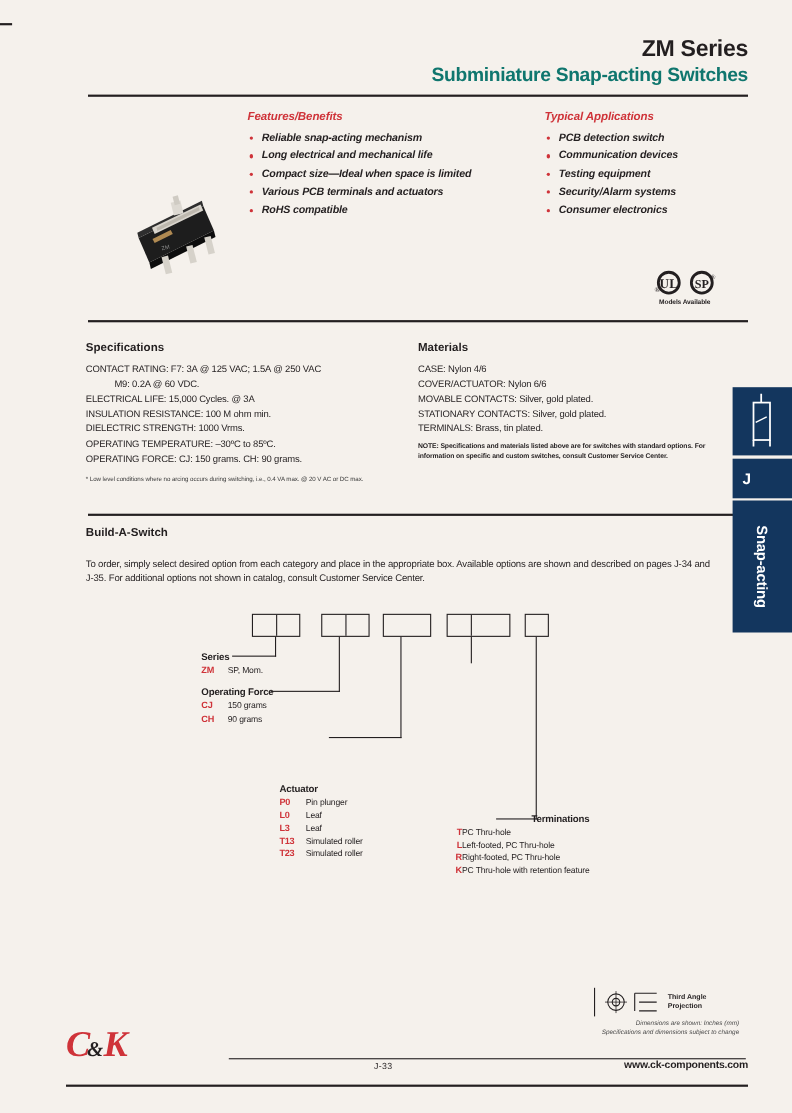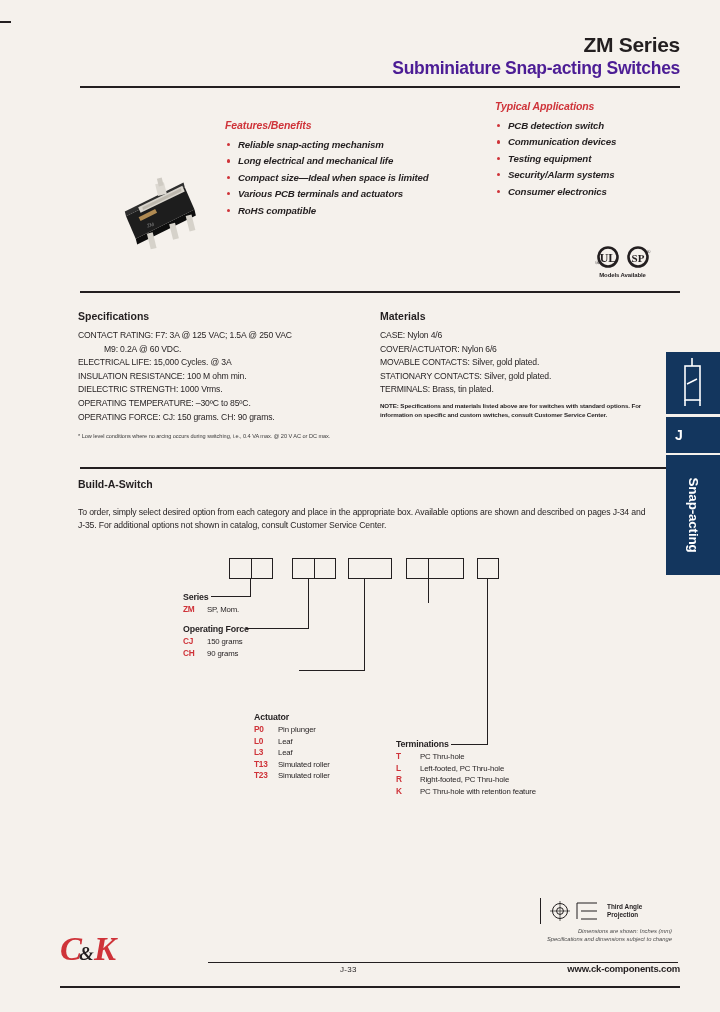--- a/index.html
+++ b/index.html
@@ -17,40 +17,40 @@
   .crop-tl { left: 0; top: 21px; width: 11px; height: 2px; }
 
   
   .header { position: absolute; right: 40px; top: 32px; text-align: right; }
   .header .l1 {
     font-size: 21px; font-weight: bold; letter-spacing: -0.3px;
     line-height: 25px; color: #231f20;
   }
   .header .l2 {
     font-size: 17.5px; font-weight: bold; letter-spacing: -0.3px;
-    line-height: 22px; color: #4c1d95;
+    line-height: 22px; color: #0f766e;
   }
   .rule-header { position: absolute; left: 80px; top: 86px; width: 600px; height: 2.2px; background: #231f20; }
 
   
   .col-head {
     font-size: 10.5px; font-weight: bold; font-style: italic;
     color: #cf3339; margin-bottom: 6px; letter-spacing: -0.1px;
   }
   .bullets { list-style: none; }
   .bullets li {
     position: relative; padding-left: 13px;
     font-size: 9.7px; font-style: italic; font-weight: bold;
     color: #231f20; line-height: 16.4px; letter-spacing: -0.15px;
   }
   .bullets li::before {
     content: ""; position: absolute; left: 2px; top: 6px;
     width: 3.2px; height: 3.2px; border-radius: 50%; background: #cf3339;
   }
-  .features { position: absolute; left: 225px; top: 100px; width: 265px; margin-top: 19px; }
+  .features { position: absolute; left: 225px; top: 100px; width: 265px; }
   .applications { position: absolute; left: 495px; top: 100px; width: 190px; }
 
   
   .photo { position: absolute; left: 104px; top: 168px; width: 112px; height: 84px; }
 
   
   .approvals { position: absolute; left: 575px; top: 243px; width: 95px; text-align: center; }
   .approvals .logos { display: flex; justify-content: center; align-items: flex-end; gap: 7px; height: 26px; }
   .approvals .cap {
     font-size: 6px; font-weight: bold; color: #231f20;
@@ -302,21 +302,21 @@
     <div class="opt">
       <span class="code">T13</span>
       <span class="desc">Simulated roller</span>
     </div>
     <div class="opt">
       <span class="code">T23</span>
       <span class="desc">Simulated roller</span>
     </div>
   </div>
 
-  <div class="grp" style="left:396px; top:739px;">
+  <div class="grp" style="left:396px; top:739px;text-align:right;">
     <div class="grp-head">Terminations</div>
     <div class="opt">
       <span class="code">T</span>
       <span class="desc">PC Thru-hole</span>
     </div>
     <div class="opt">
       <span class="code">L</span>
       <span class="desc">Left-footed, PC Thru-hole</span>
     </div>
     <div class="opt">

